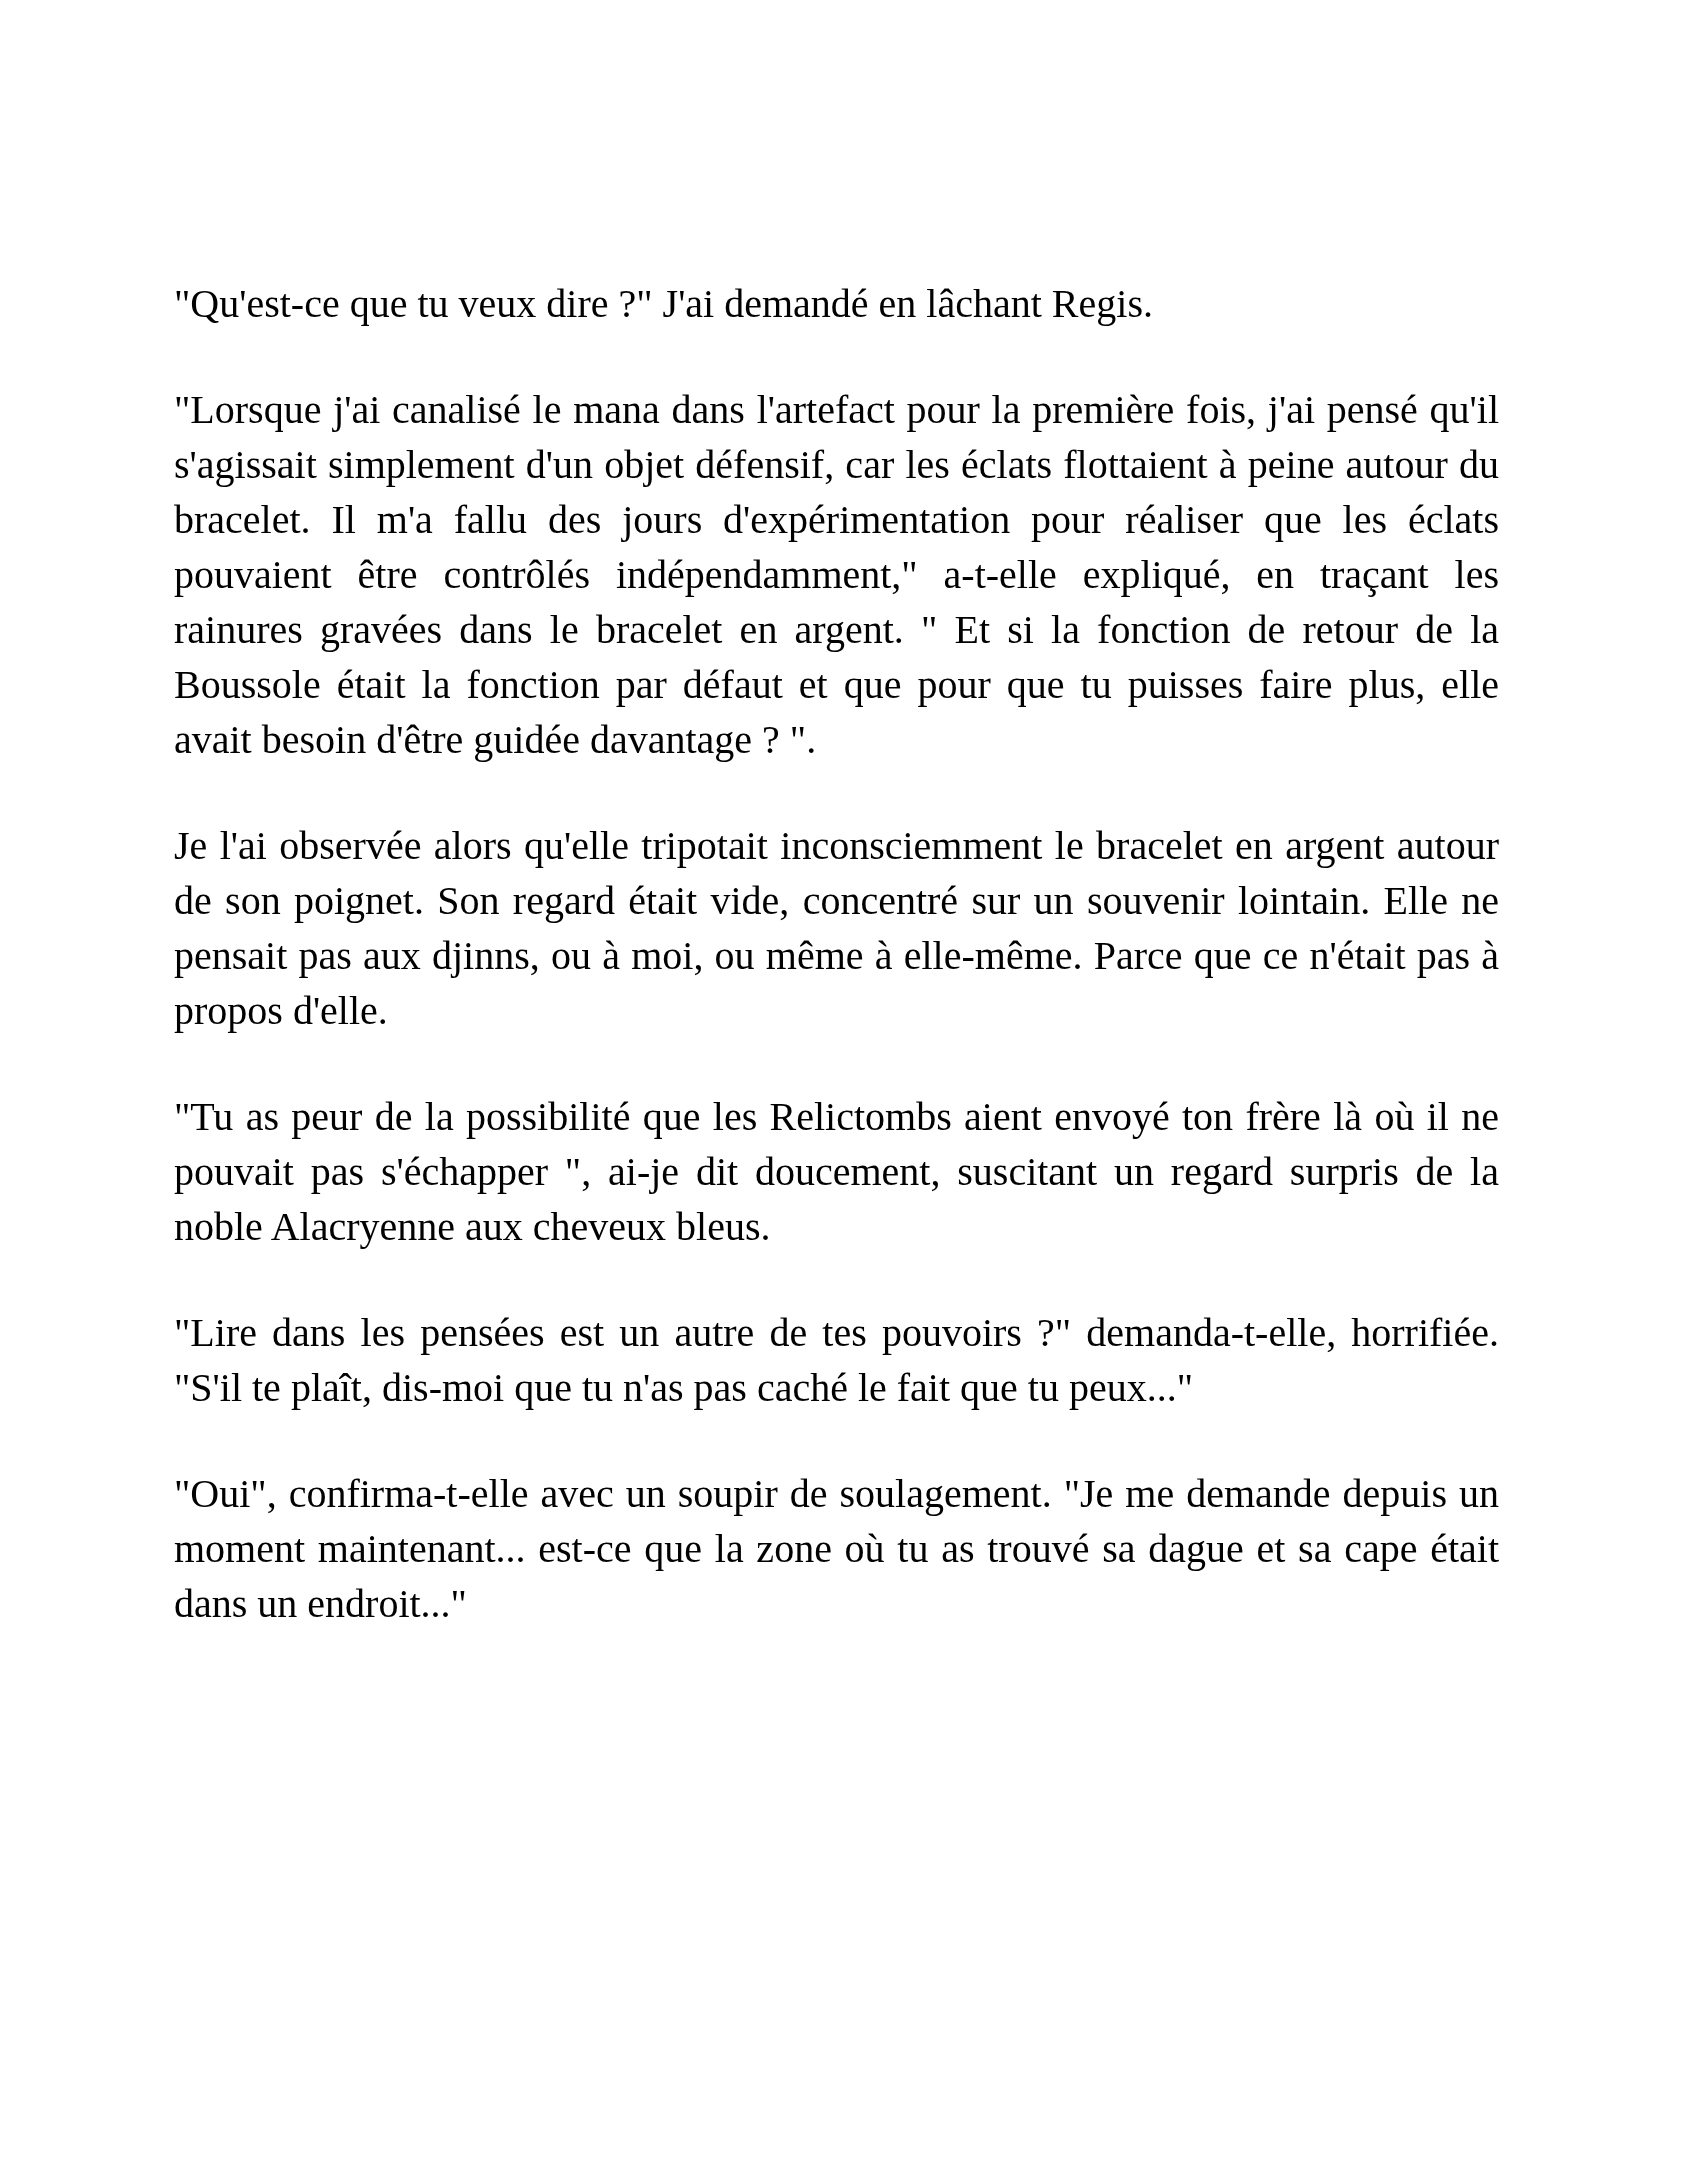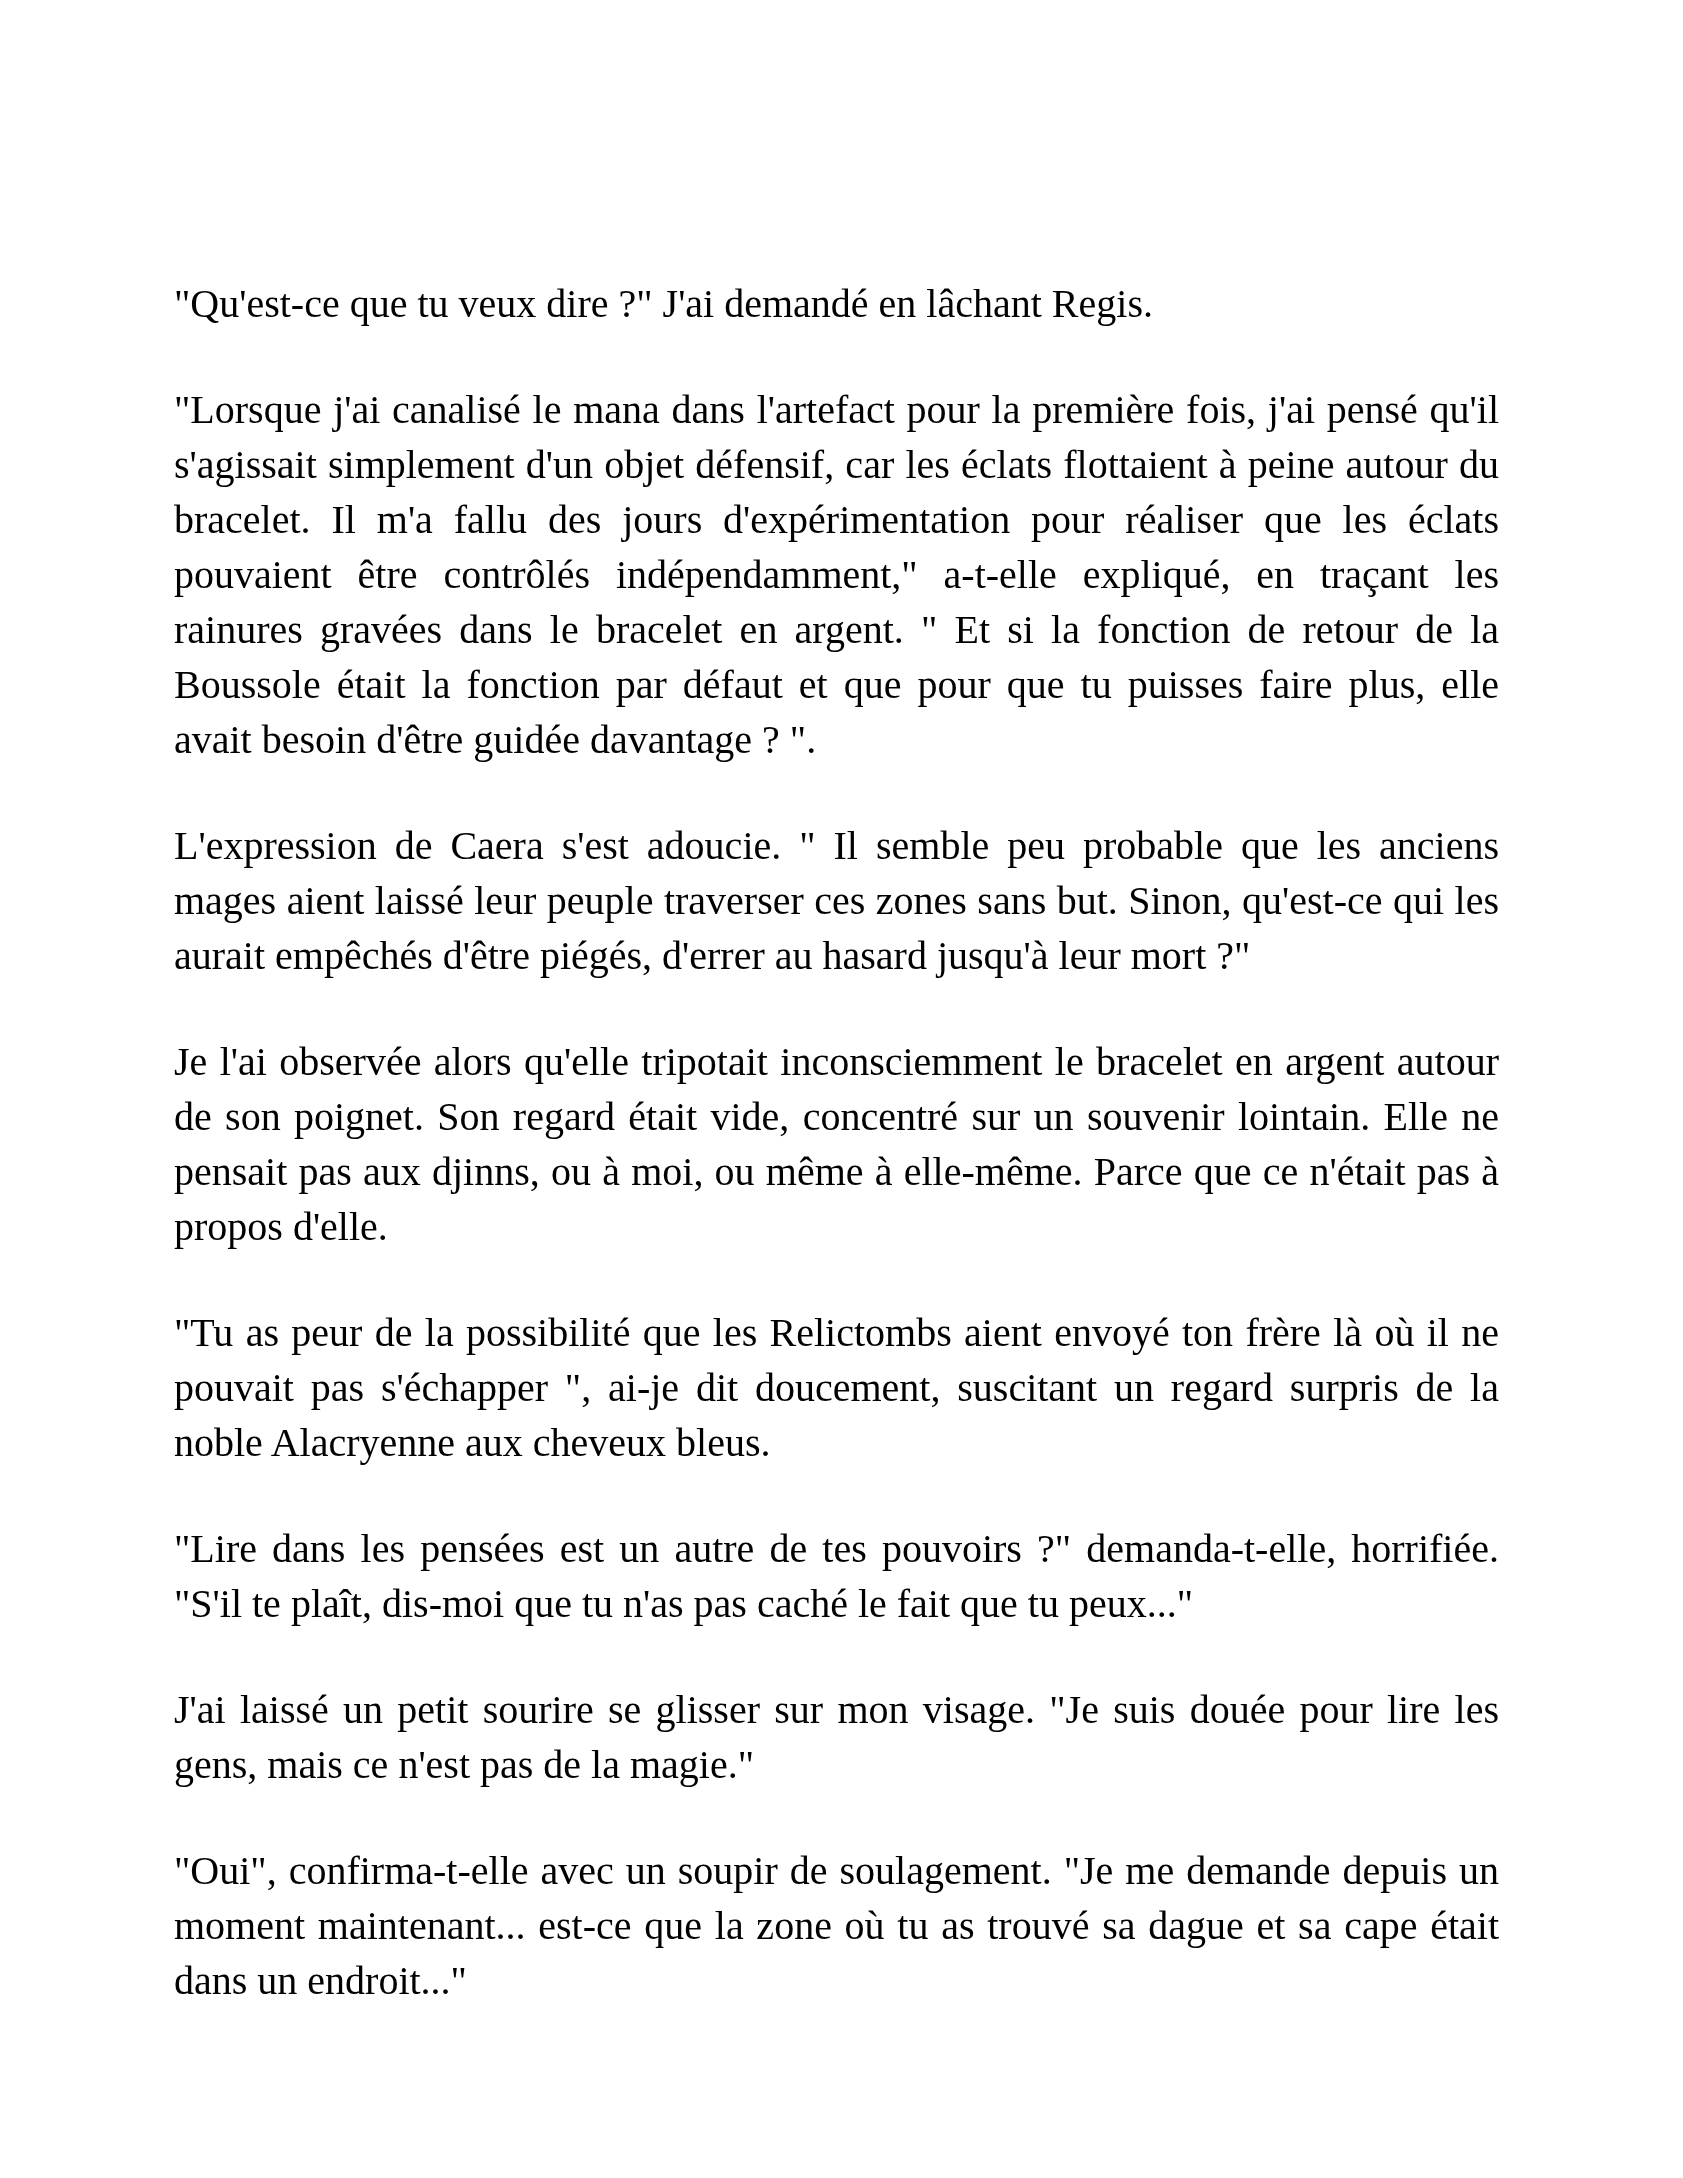--- a/index.html
+++ b/index.html
@@ -33,21 +33,19 @@
     margin-bottom: 0;
   }
 </style>
 </head>
 <body>
 
 <div class="page">
   <div class="text-block">
     <p>"Qu'est-ce que tu veux dire ?" J'ai demandé en lâchant Regis.</p>
     <p>"Lorsque j'ai canalisé le mana dans l'artefact pour la première fois, j'ai pensé qu'il s'agissait simplement d'un objet défensif, car les éclats flottaient à peine autour du bracelet. Il m'a fallu des jours d'expérimentation pour réaliser que les éclats pouvaient être contrôlés indépendamment," a-t-elle expliqué, en traçant les rainures gravées dans le bracelet en argent. " Et si la fonction de retour de la Boussole était la fonction par défaut et que pour que tu puisses faire plus, elle avait besoin d'être guidée davantage ? ".</p>
-    <p>L'expression de Caera s'est adoucie. " Il semble peu probable que les anciens mages aient laissé leur peuple traverser ces zones sans but. Sinon, qu'est-ce qui les aurait empêchés d'être piégés, d'errer au hasard jusqu'à leur mort ?"</p>
     <p>Je l'ai observée alors qu'elle tripotait inconsciemment le bracelet en argent autour de son poignet. Son regard était vide, concentré sur un souvenir lointain. Elle ne pensait pas aux djinns, ou à moi, ou même à elle-même. Parce que ce n'était pas à propos d'elle.</p>
     <p>"Tu as peur de la possibilité que les Relictombs aient envoyé ton frère là où il ne pouvait pas s'échapper ", ai-je dit doucement, suscitant un regard surpris de la noble Alacryenne aux cheveux bleus.</p>
     <p>"Lire dans les pensées est un autre de tes pouvoirs ?" demanda-t-elle, horrifiée. "S'il te plaît, dis-moi que tu n'as pas caché le fait que tu peux..."</p>
-    <p>J'ai laissé un petit sourire se glisser sur mon visage. "Je suis douée pour lire les gens, mais ce n'est pas de la magie."</p>
     <p>"Oui", confirma-t-elle avec un soupir de soulagement. "Je me demande depuis un moment maintenant... est-ce que la zone où tu as trouvé sa dague et sa cape était dans un endroit..."</p>
   </div>
 </div>
 
 
 </body></html>

